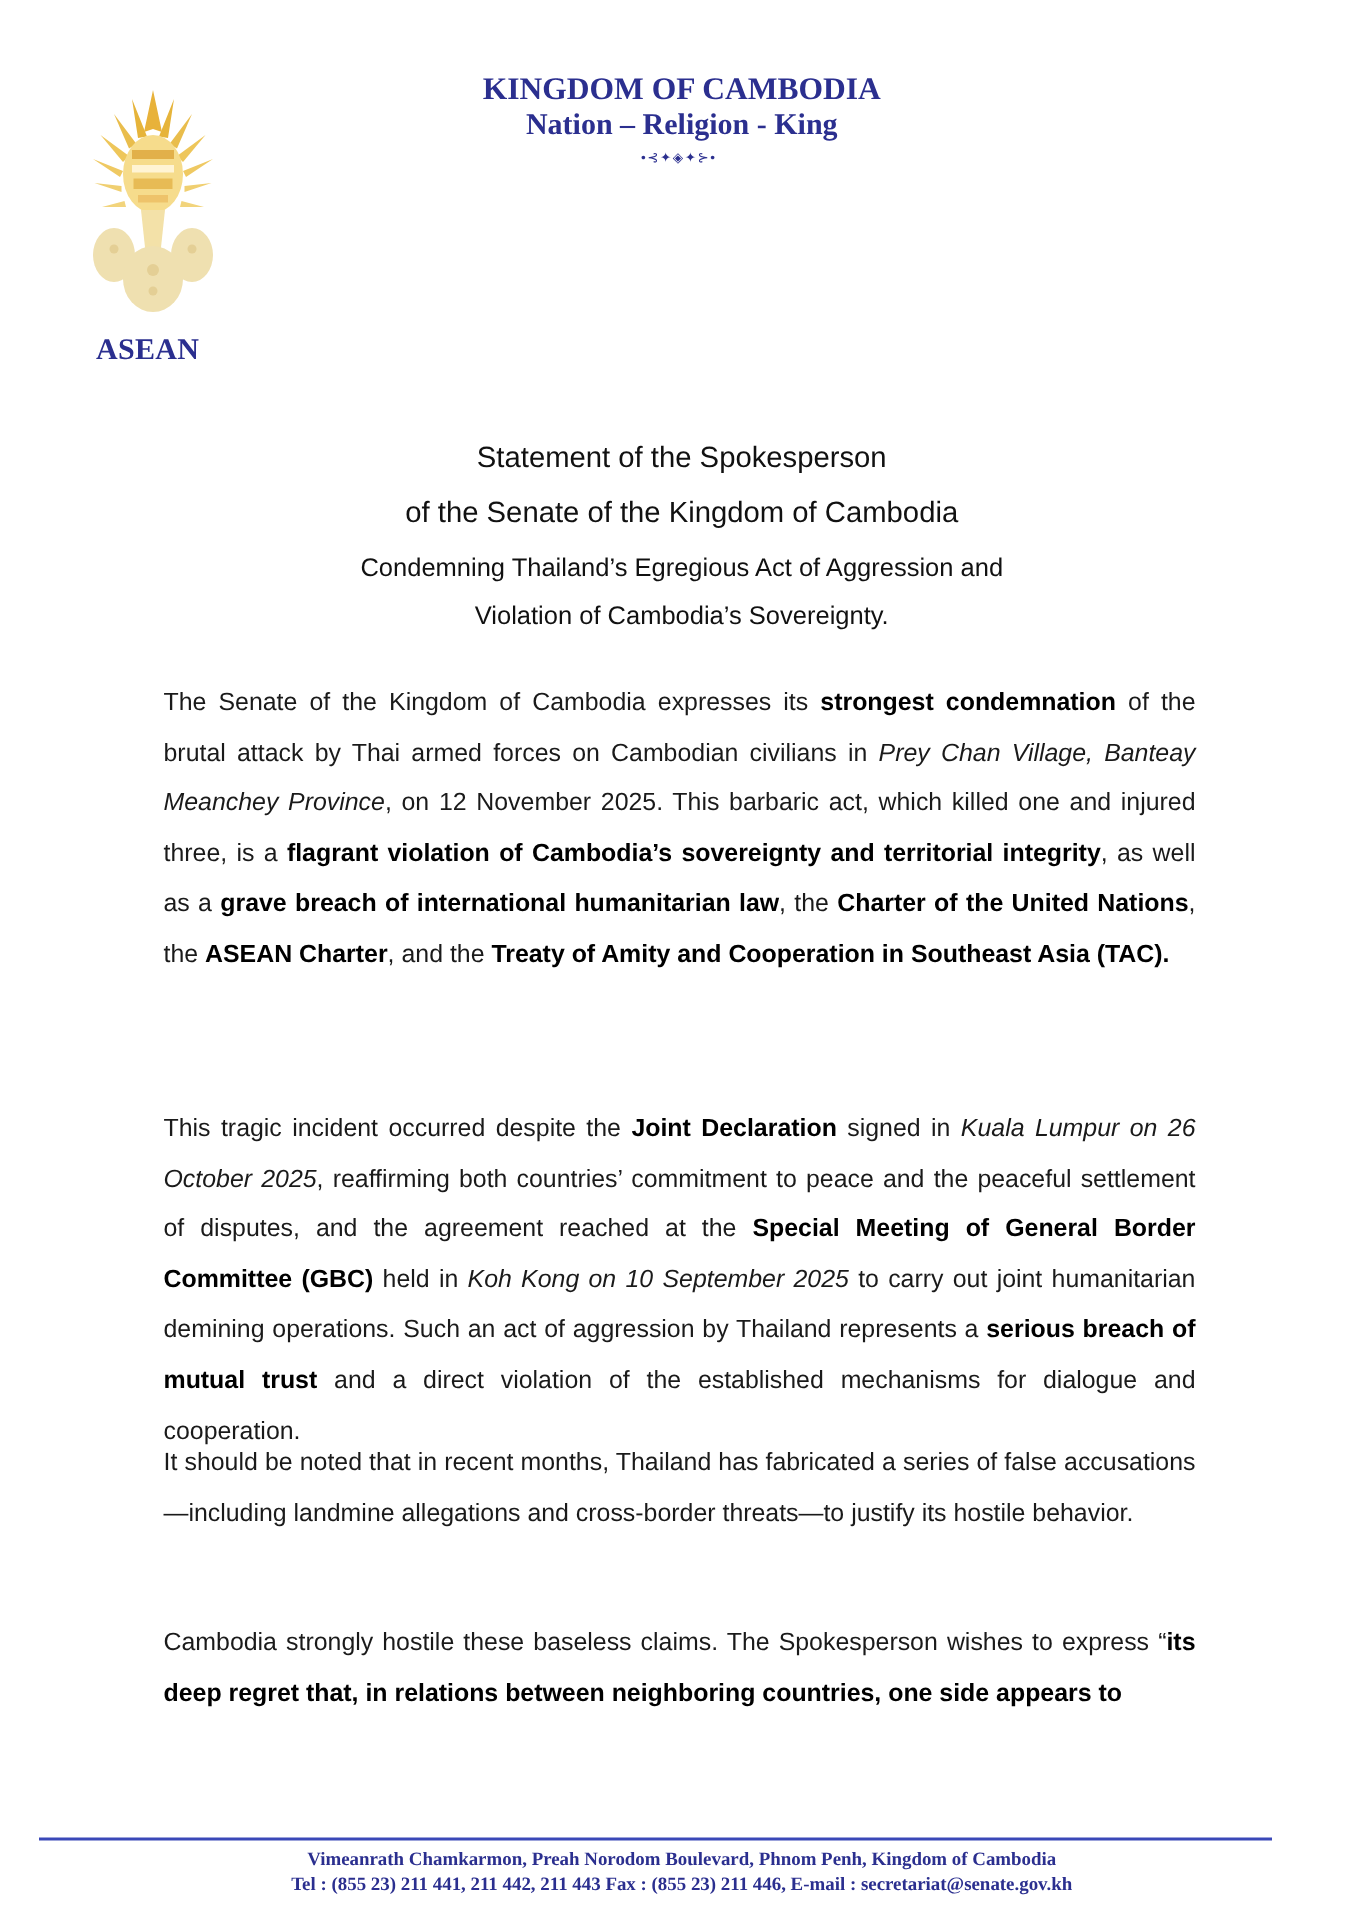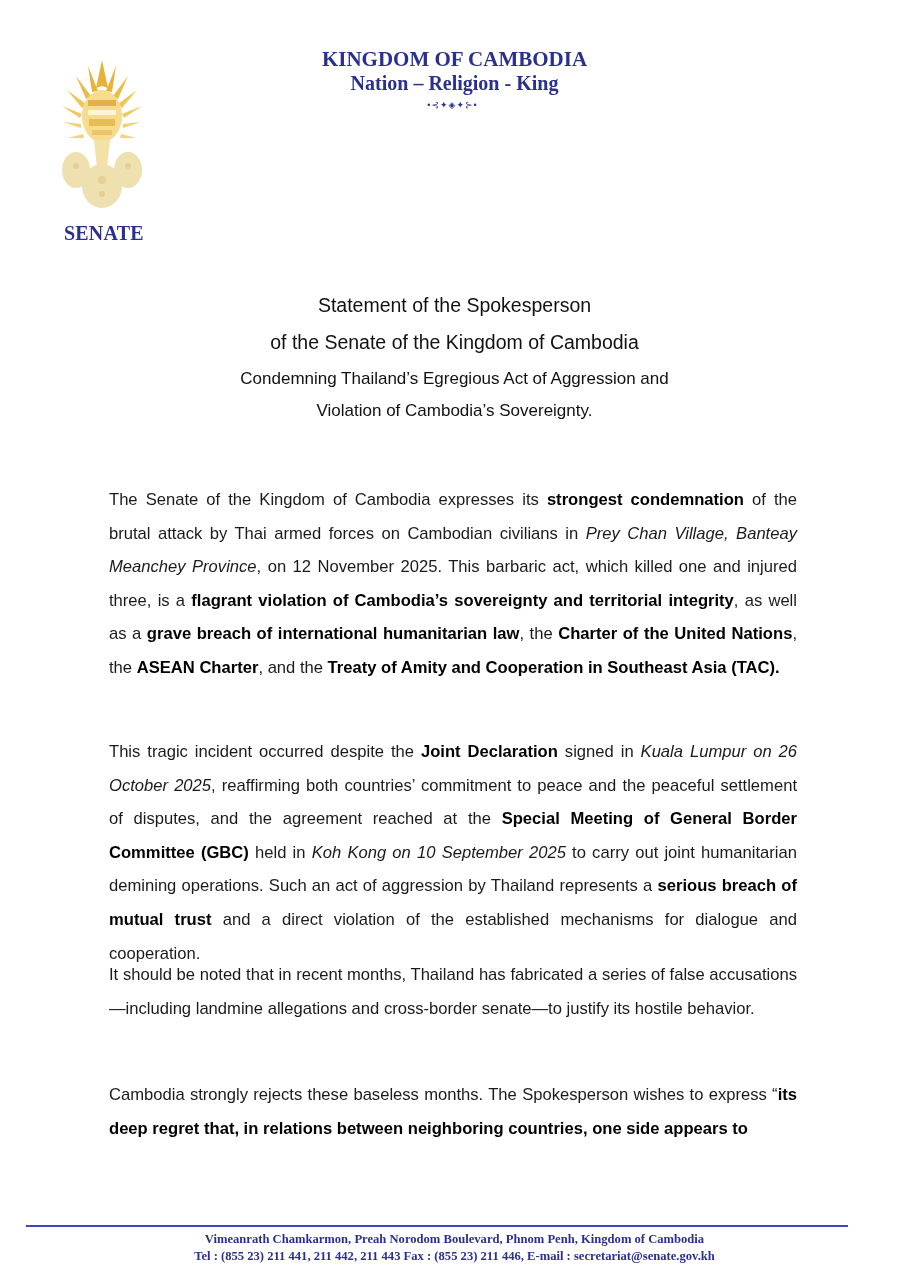--- a/index.html
+++ b/index.html
@@ -15,21 +15,21 @@
 
   .title { position: absolute; left: 0; width: 905px; text-align: center; color: #111; }
   .t1 { top: 294px; font-size: 19.5px; left: 2px; }
   .t2 { top: 331px; font-size: 19.5px; left: 2px; }
   .t3 { top: 369px; font-size: 17px; left: 2px; }
   .t4 { top: 401px; font-size: 17px; left: 2px; }
 
   .para { position: absolute; left: 109px; width: 688px; font-size: 16.6px; line-height: 33.6px; text-align: justify; color: #1a1a1a; }
   .para b { font-weight: bold; color: #000; }
   .para i { font-style: italic; }
-  .p1 { top: 451px; margin-top: 32px; }
+  .p1 { top: 451px; }
   .p2 { top: 735px; }
   .p3 { top: 958px; }
   .p4 { top: 1078px; }
 
   .footer-rule { position: absolute; left: 26px; top: 1225px; width: 822px; height: 2px; background: #3a48b8; }
   .footer { position: absolute; left: 0; width: 905px; text-align: center; font-family: "Liberation Serif", serif; font-weight: bold; font-size: 12.6px; color: #2b2f8f; }
   .f1 { top: 1232px; left: 2px; }
   .f2 { top: 1249px; left: 2px; }
 </style>
 </head>
@@ -62,31 +62,31 @@
     <ellipse cx="70" cy="112" rx="14" ry="18"></ellipse>
     <ellipse cx="44" cy="128" rx="20" ry="22"></ellipse>
   </g>
   <g fill="#e0c88a" opacity="0.7">
     <circle cx="18" cy="108" r="3"></circle>
       <circle cx="70" cy="108" r="3"></circle>
     <circle cx="44" cy="122" r="4"></circle>
       <circle cx="44" cy="136" r="3"></circle>
   </g>
 </svg>
-<div class="senate-label">SENATE</div>
+<div class="senate-label">ASEAN</div>
 
 <div class="kingdom k1">KINGDOM OF CAMBODIA</div>
 <div class="kingdom k2">Nation – Religion - King</div>
 <div class="ornament">•⊰✦◈✦⊱•</div>
 
 <div class="title t1">Statement of the Spokesperson</div>
 <div class="title t2">of the Senate of the Kingdom of Cambodia</div>
 <div class="title t3">Condemning Thailand’s Egregious Act of Aggression and</div>
 <div class="title t4">Violation of Cambodia’s Sovereignty.</div>
 
 <div class="para p1"><span>The Senate of the Kingdom of Cambodia expresses its </span><b>strongest condemnation</b><span> of the brutal attack by Thai armed forces on Cambodian civilians in </span><i>Prey Chan Village, Banteay Meanchey Province</i><span>, on 12 November 2025. This barbaric act, which killed one and injured three, is a </span><b>flagrant violation of Cambodia’s sovereignty and territorial integrity</b><span>, as well as a </span><b>grave breach of international humanitarian law</b><span>, the </span><b>Charter of the United Nations</b><span>, the </span><b>ASEAN Charter</b><span>, and the </span><b>Treaty of Amity and Cooperation in Southeast Asia (TAC).</b></div>
 <div class="para p2"><span>This tragic incident occurred despite the </span><b>Joint Declaration</b><span> signed in </span><i>Kuala Lumpur on 26 October 2025</i><span>, reaffirming both countries’ commitment to peace and the peaceful settlement of disputes, and the agreement reached at the </span><b>Special Meeting of  General Border Committee (GBC)</b><span> held  in </span><i>Koh Kong on 10 September 2025</i><span> to carry out joint humanitarian demining operations. Such an act of aggression by Thailand represents a </span><b>serious breach of mutual trust</b><span> and a direct violation of the established mechanisms for dialogue and cooperation.</span></div>
-<div class="para p3"><span>It should be noted that in recent months, Thailand has fabricated a series of false accusations—including landmine allegations and cross-border senate—to justify its hostile behavior.</span></div>
-<div class="para p4"><span>Cambodia strongly rejects these baseless months. The Spokesperson wishes to express “</span><b>its deep regret that, in relations between neighboring countries, one side appears to</b></div>
+<div class="para p3"><span>It should be noted that in recent months, Thailand has fabricated a series of false accusations—including landmine allegations and cross-border threats—to justify its hostile behavior.</span></div>
+<div class="para p4"><span>Cambodia strongly hostile these baseless claims. The Spokesperson wishes to express “</span><b>its deep regret that, in relations between neighboring countries, one side appears to</b></div>
 
 <div class="footer-rule"></div>
 <div class="footer f1">Vimeanrath Chamkarmon, Preah Norodom Boulevard, Phnom Penh, Kingdom of Cambodia</div>
 <div class="footer f2">Tel : (855 23) 211 441, 211 442, 211 443 Fax : (855 23) 211 446, E-mail : secretariat@senate.gov.kh</div>
 
 </body></html>

